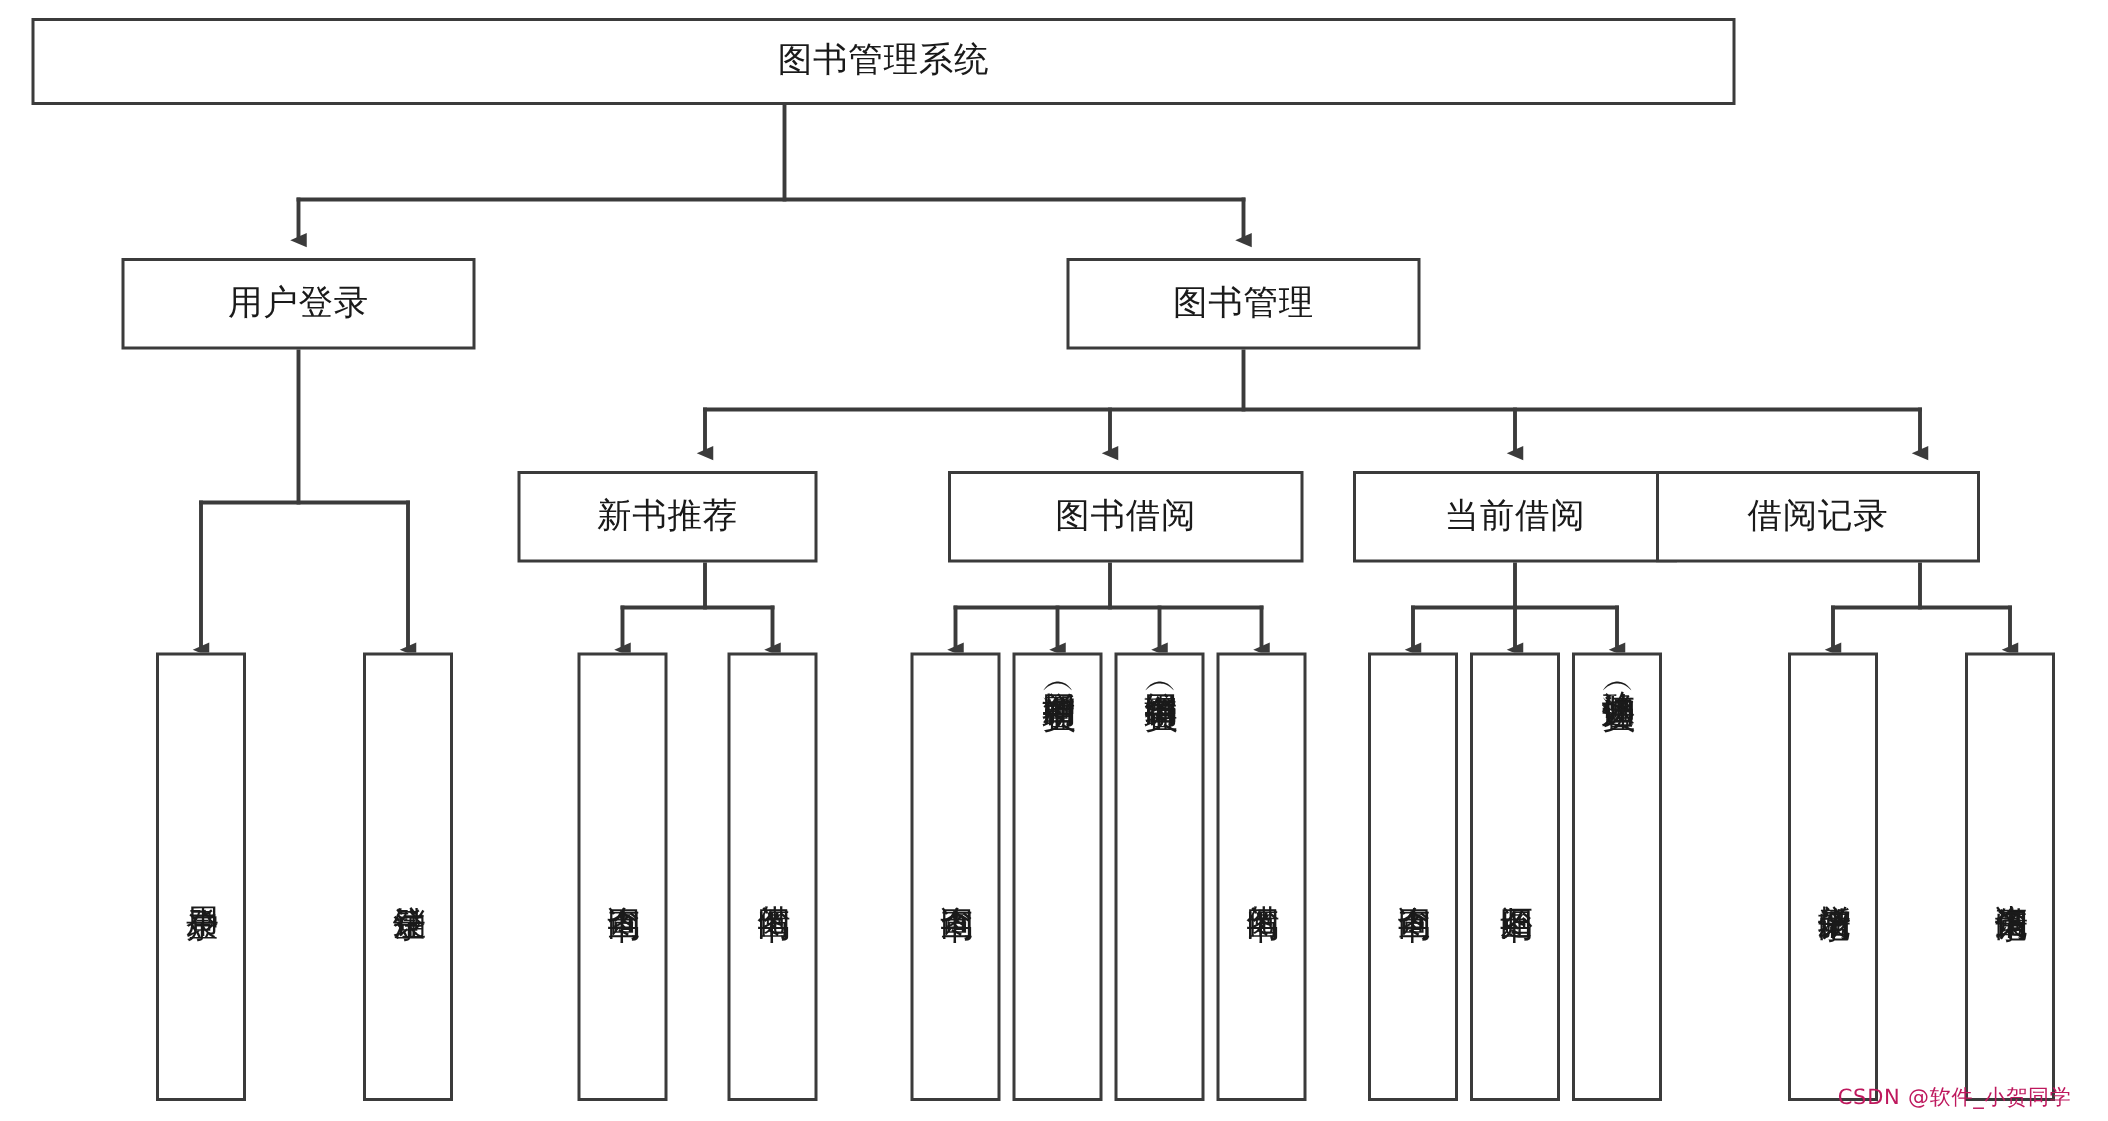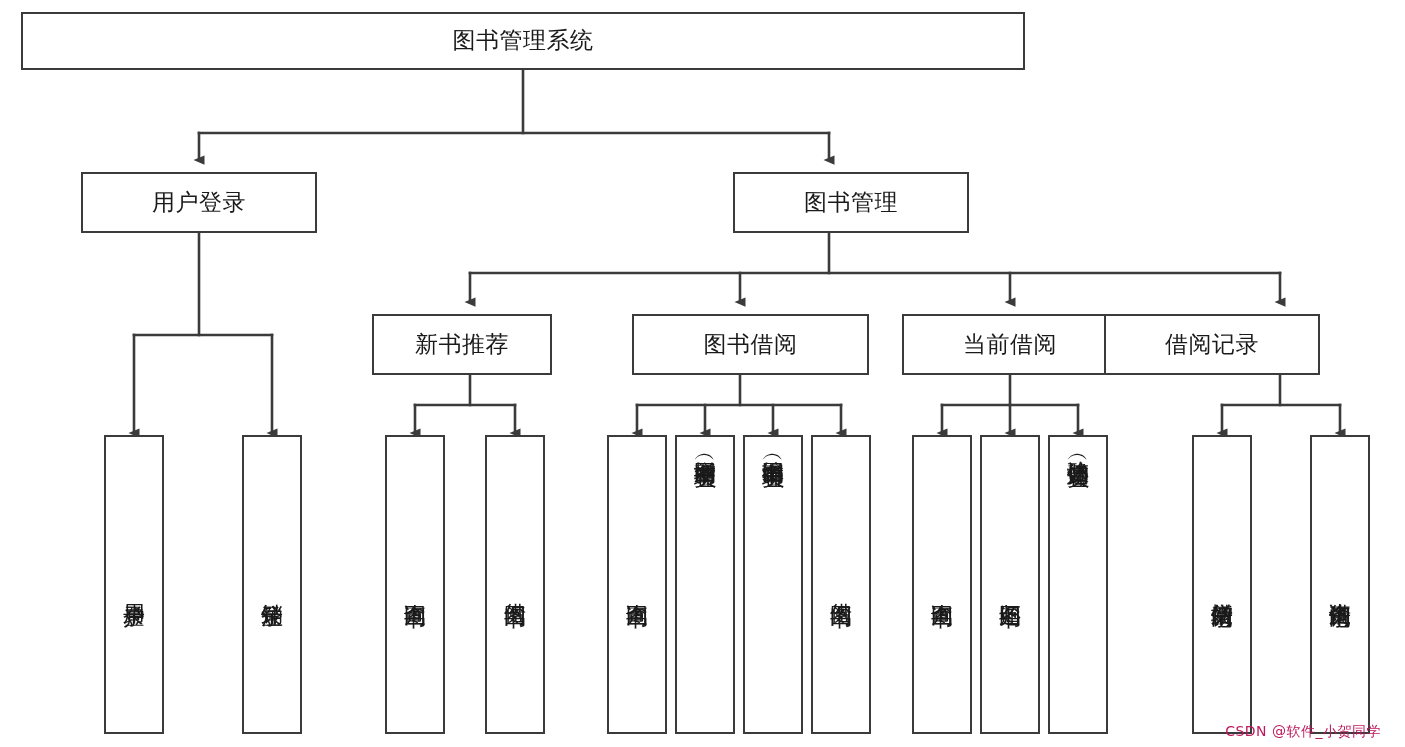--- a/index.html
+++ b/index.html
@@ -126,32 +126,32 @@
       <path d="M1010,405 L1010,433" marker-end="url(#arrow)"></path>
       <path d="M1078,405 L1078,433" marker-end="url(#arrow)"></path>
 
       <path d="M1280,375 L1280,405"></path>
       <path d="M1222,405 L1340,405"></path>
       <path d="M1222,405 L1222,433" marker-end="url(#arrow)"></path>
       <path d="M1340,405 L1340,433" marker-end="url(#arrow)"></path>
     </g>
   </svg>
 
-  <div class="node node-h" style="left:21px; top:12px; width:1004px; height:58px;">
+  <div class="node node-h" style="left:21px; top:12px; width:1136px; height:58px;">
     <span>图书管理系统</span>
   </div>
 
   <div class="node node-h" style="left:81px; top:172px; width:236px; height:61px;">
     <span>用户登录</span>
   </div>
-  <div class="node node-h" style="left:711px; top:172px; width:236px; height:61px;margin-left:22px;">
+  <div class="node node-h" style="left:711px; top:172px; width:236px; height:61px;">
     <span>图书管理</span>
   </div>
 
-  <div class="node node-h" style="left:372px; top:314px; width:180px; height:61px;">
+  <div class="node node-h" style="left:345px; top:314px; width:200px; height:61px;">
     <span>新书推荐</span>
   </div>
   <div class="node node-h" style="left:632px; top:314px; width:237px; height:61px;">
     <span>图书借阅</span>
   </div>
   <div class="node node-h" style="left:902px; top:314px; width:216px; height:61px;">
     <span>当前借阅</span>
   </div>
   <div class="node node-h" style="left:1104px; top:314px; width:216px; height:61px;">
     <span>借阅记录</span>

